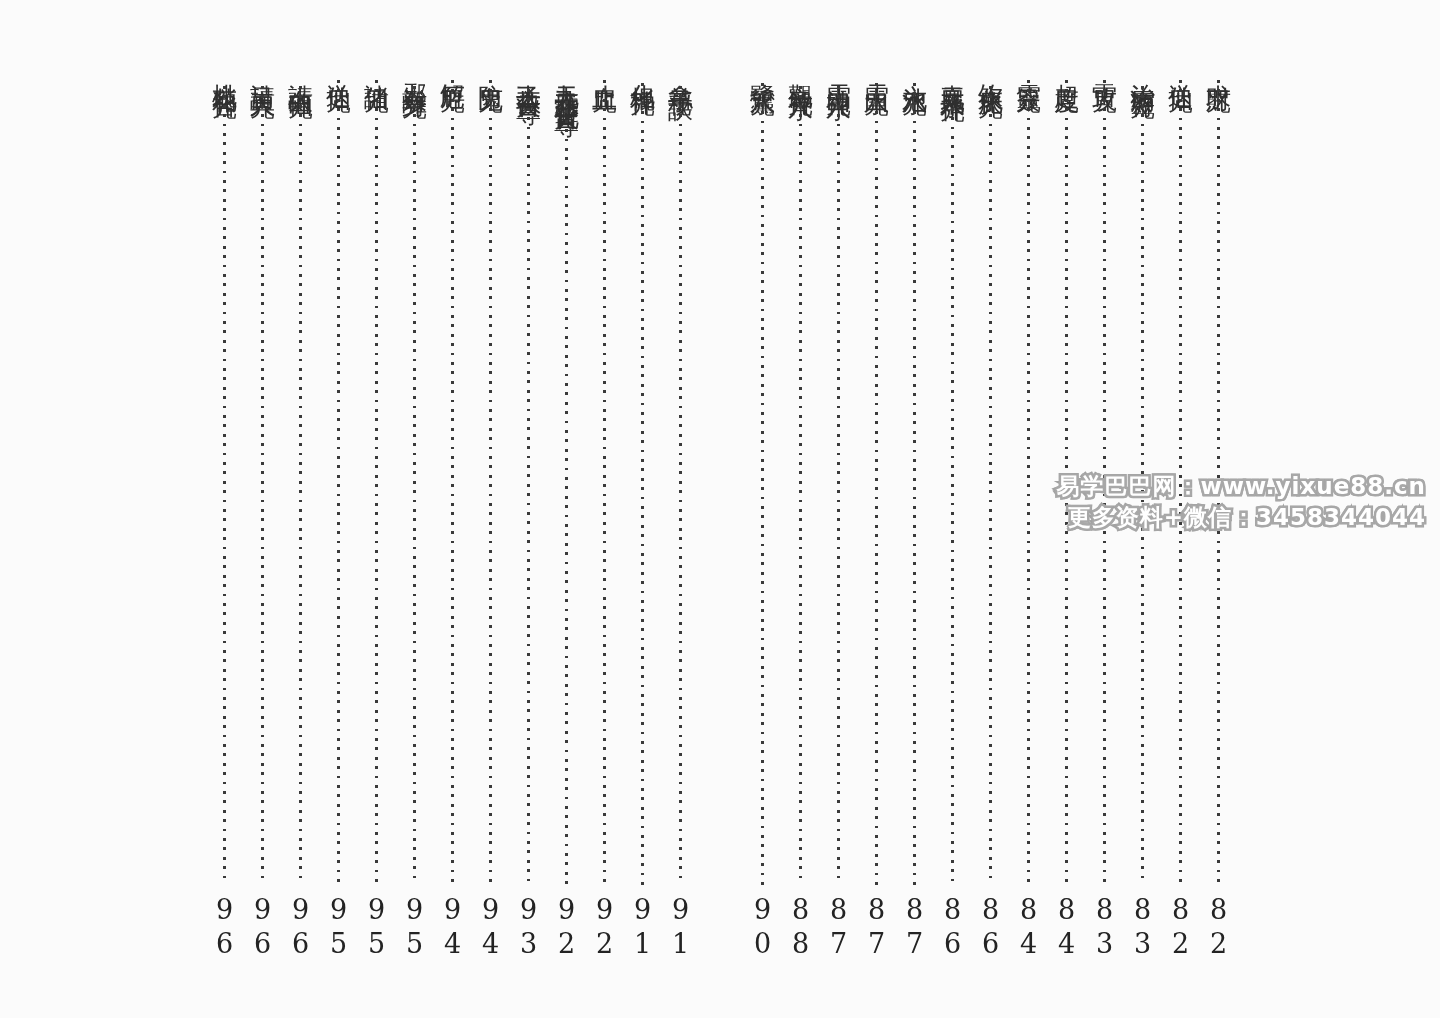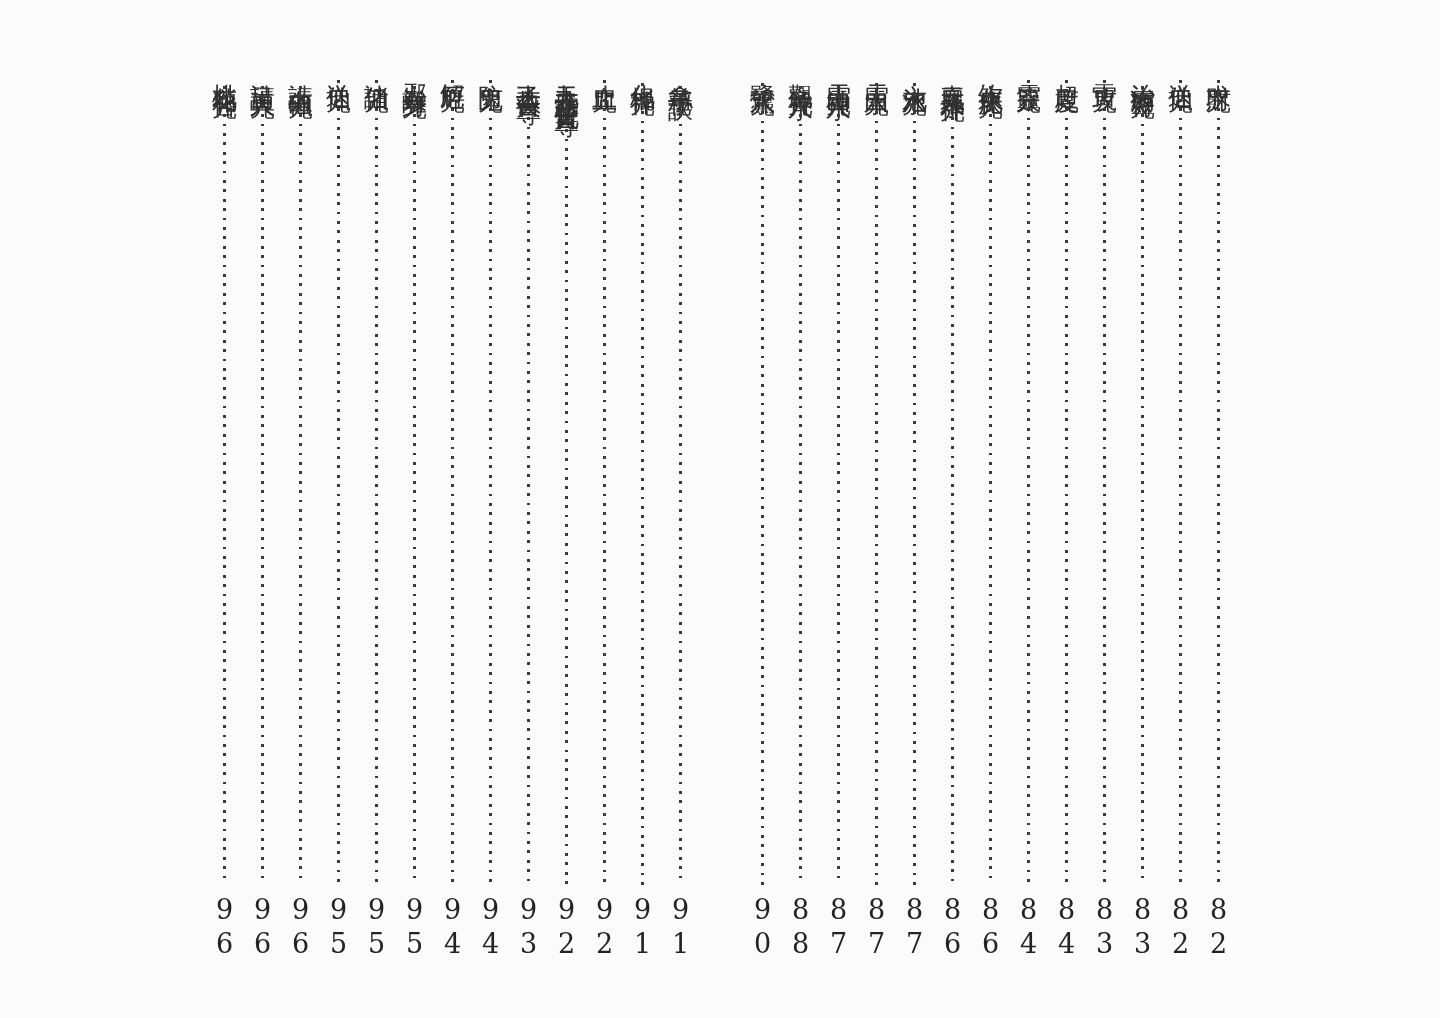--- a/index.html
+++ b/index.html
@@ -246,14 +246,18 @@
     </div>
 
     <div class="col">
       <div class="title">桃花和合咒</div>
       <div class="leader"></div>
       <div class="pagenum">96</div>
     </div>
   </div>
   </div>
 
+  <div class="watermark">
+    <div>易学巴巴网：www.yixue88.cn</div>
+    <div>更多资料+微信：3458344044</div>
+  </div>
 
 </div>
 
 </body></html>

